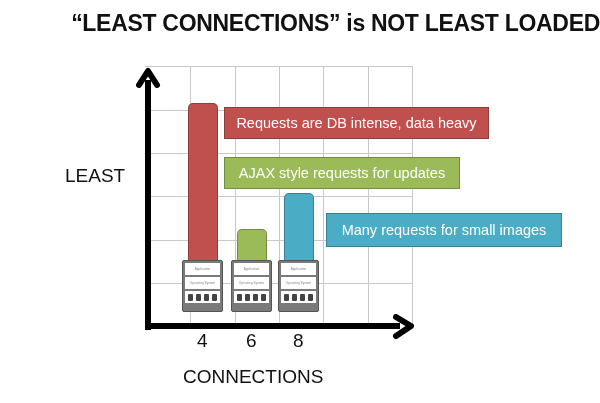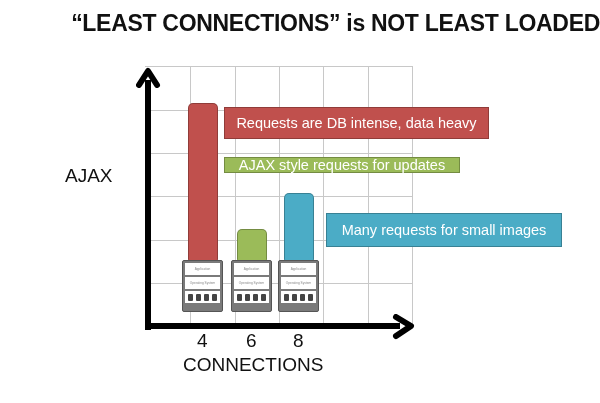--- a/index.html
+++ b/index.html
@@ -57,21 +57,21 @@
       <div class="slot">Application</div>
     <div class="slot">Operating System</div>
     <div class="icons">
         <span></span>
         <span></span>
         <span></span>
         <span></span>
       </div>
     </div>
     <div class="tick" style="left: 246px;">6</div>
-    <div class="label-box" style="left: 224px; top: 157px; width: 236px; height: 16px; background: rgb(155, 187, 89);">AJAX style requests for updates</div>
+    <div class="label-box" style="left: 224px; top: 157px; width: 236px; height: 32px; background: rgb(155, 187, 89);">AJAX style requests for updates</div>
     <div class="bar" style="left: 284px; top: 192.8px; width: 30px; height: 71.2px; background: rgb(75, 172, 198);"></div>
     <div class="server" style="left: 278px; top: 260px;">
       <div class="slot">Application</div>
     <div class="slot">Operating System</div>
     <div class="icons">
         <span></span>
         <span></span>
         <span></span>
         <span></span>
       </div>
@@ -82,14 +82,14 @@
 
 <div class="axis-y"></div>
 <svg style="position:absolute;left:136px;top:66px" width="26" height="22">
   <polyline points="3,19 12,5 21,19" fill="none" stroke="#000" stroke-width="6" stroke-linecap="round" stroke-linejoin="round"></polyline>
 </svg>
 <div class="axis-x"></div>
 <svg style="position:absolute;left:392px;top:314px" width="24" height="26">
   <polyline points="4,3 19,12 4,22" fill="none" stroke="#000" stroke-width="6" stroke-linecap="round" stroke-linejoin="round"></polyline>
 </svg>
 
-<div class="axis-label" style="left:65px;top:165px">AJAX</div>
-<div class="axis-label" style="left:183px;top:354px">CONNECTIONS</div>
+<div class="axis-label" style="left:65px;top:165px">LEAST</div>
+<div class="axis-label" style="left:183px;top:366px">CONNECTIONS</div>
 
 </body></html>

